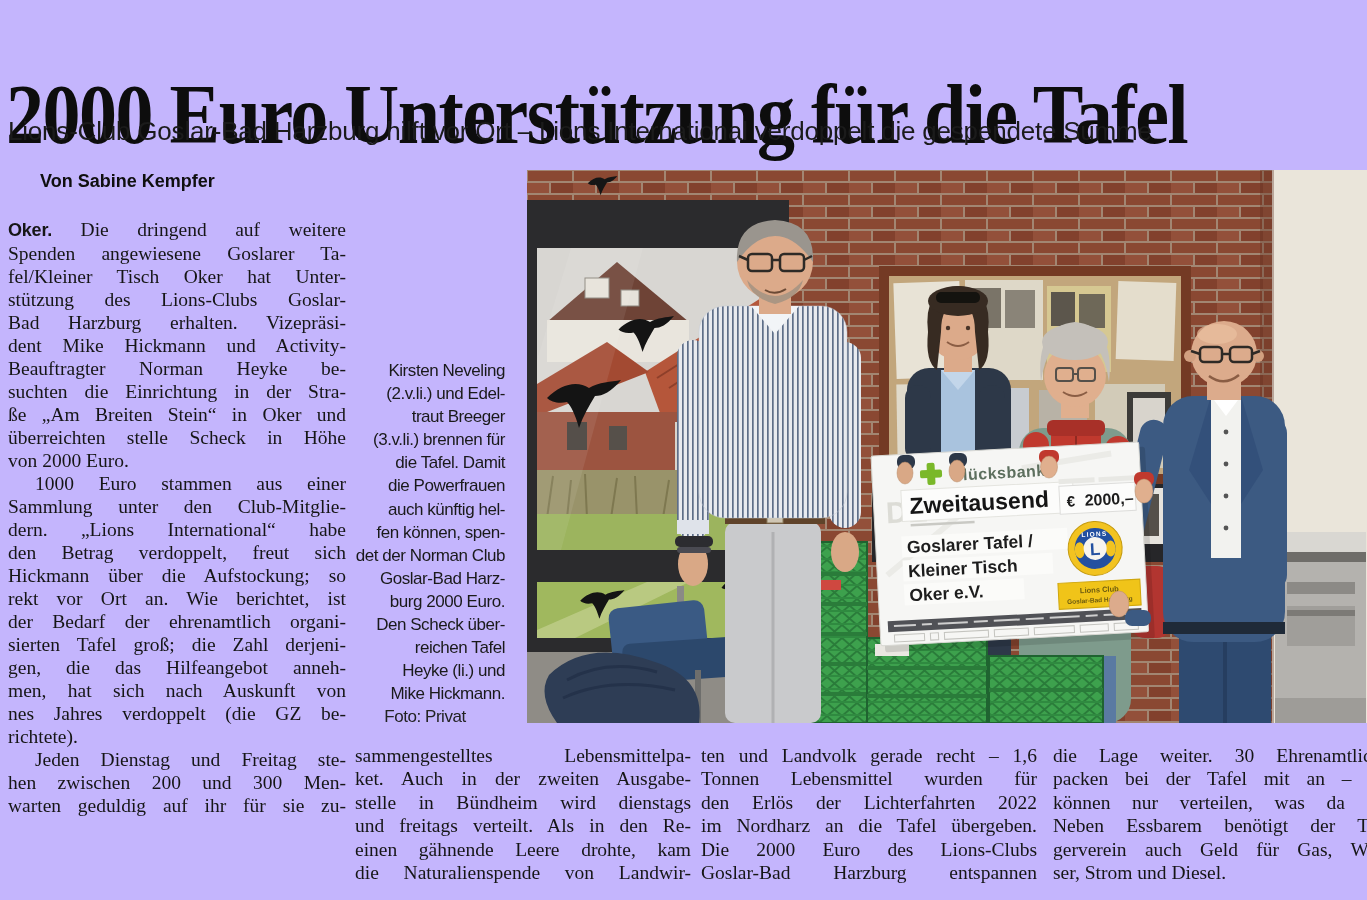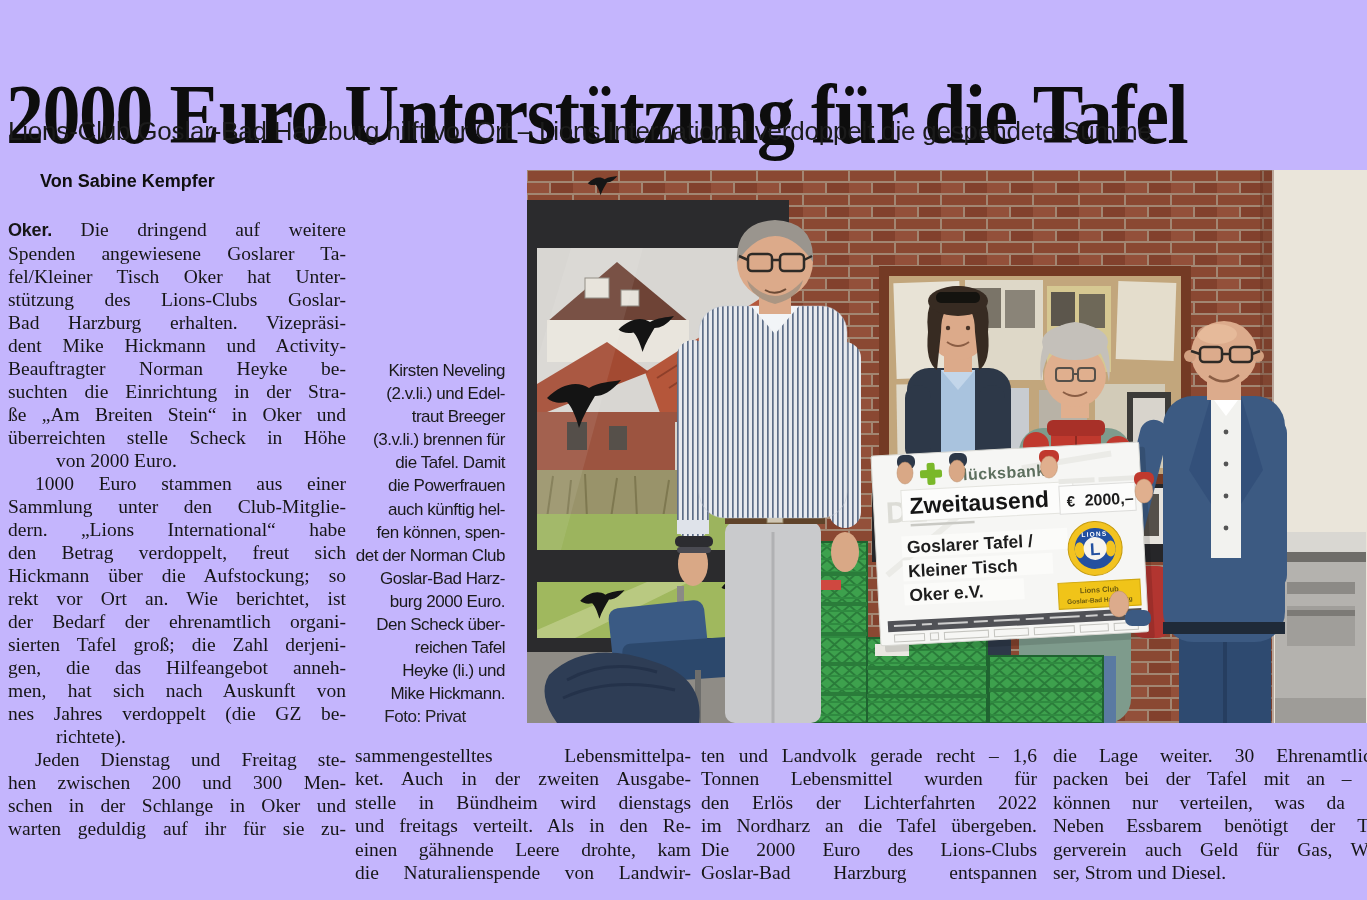--- a/index.html
+++ b/index.html
@@ -16,21 +16,21 @@
   .byline{position:absolute;left:8px;top:171px;font-size:18px;font-weight:700;color:#0f0f0f;margin-left:32px;}
 
   .body-col{position:absolute;font-family:"Liberation Serif",serif;
     font-size:19.5px;line-height:23px;color:#161616;}
   #col-left{left:8px;top:218px;width:338px;}
   #col-b1{left:355px;top:744px;width:336px;line-height:23.4px;}
   #col-b2{left:701px;top:744px;width:336px;line-height:23.4px;}
   #col-b3{left:1053px;top:744px;width:337px;line-height:23.4px;}
 
   .tline{text-align:justify;text-align-last:justify;white-space:nowrap;}
-  .endp .lines .tline:last-child{text-align-last:left;margin-left:48px;}
+  .endp .lines .tline:last-child{text-align-last:left;}
   #col-b3 .lines .tline:last-child{text-align-last:left;}
   .indent .lines .tline:first-child{text-indent:27px;}
   .firstline .lead{font-family:"Liberation Sans",sans-serif;font-weight:700;
     font-size:18px;letter-spacing:-0.2px;}
 
   .caption{position:absolute;left:345px;top:359px;width:160px;
     font-size:17px;line-height:23.1px;letter-spacing:-0.45px;color:#1a1a1a;}
   .caption .cline{text-align:right;white-space:nowrap;}
   .caption .credit{text-align:center;white-space:nowrap;color:#222;}
 
@@ -77,21 +77,20 @@
           <div class="tline">gen, die das Hilfeangebot anneh-</div>
           <div class="tline">men, hat sich nach Auskunft von</div>
           <div class="tline">nes Jahres verdoppelt (die GZ be-</div>
           <div class="tline">richtete).</div>
         </div>
     </div>
     <div class="para cont indent">
       <div class="lines">
           <div class="tline">Jeden Dienstag und Freitag ste-</div>
           <div class="tline">hen zwischen 200 und 300 Men-</div>
-          <div class="tline">schen in der Schlange in Oker und</div>
           <div class="tline">warten geduldig auf ihr für sie zu-</div>
         </div>
     </div>
   </div>
 
   <div class="caption">
     <div class="lines">
         <div class="cline">Kirsten Neveling</div>
         <div class="cline">(2.v.li.) und Edel-</div>
         <div class="cline">traut Breeger</div>

